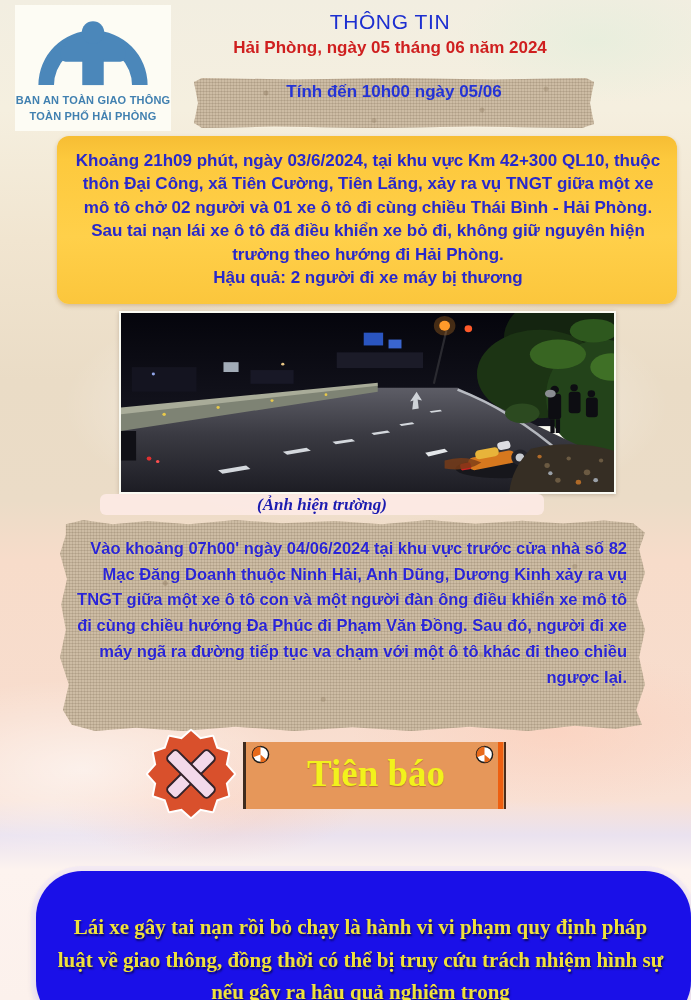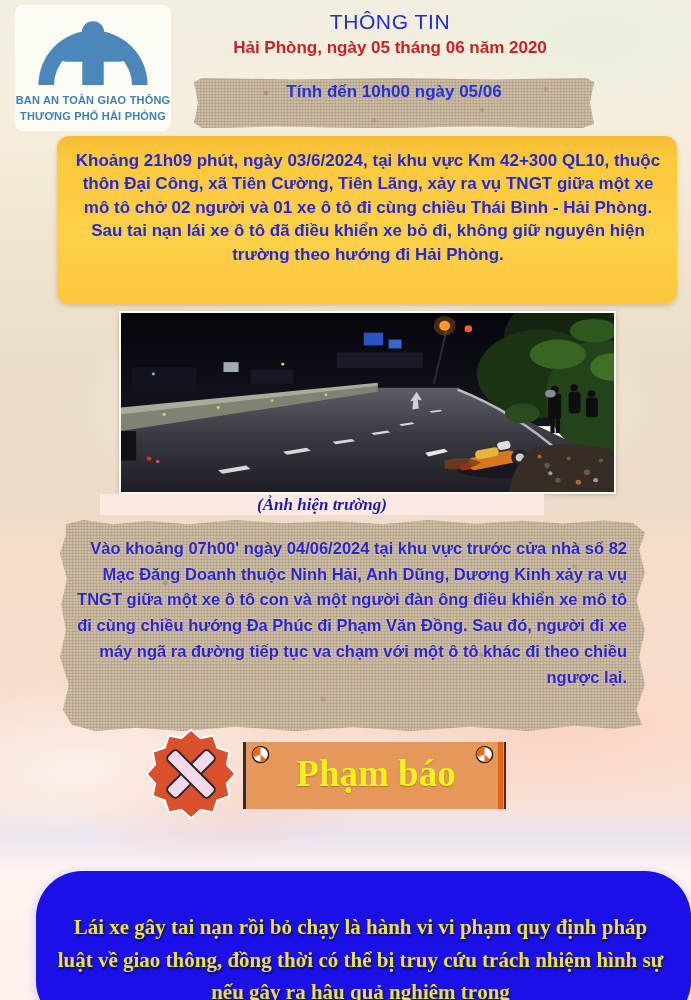--- a/index.html
+++ b/index.html
@@ -11,21 +11,21 @@
       radial-gradient(ellipse 200px 90px at 86% 4%, rgba(228,238,220,.7), rgba(228,238,220,0) 70%),
       radial-gradient(ellipse 300px 130px at 12% 77%, rgba(255,255,255,.55), rgba(255,255,255,0) 70%),
       radial-gradient(ellipse 280px 110px at 80% 73%, rgba(252,206,186,.6), rgba(252,206,186,0) 72%),
       radial-gradient(ellipse 220px 90px at 30% 80%, rgba(250,200,180,.45), rgba(250,200,180,0) 70%),
       linear-gradient(180deg,#f2eee1 0%,#f5efdf 11%,#f1e5d0 24%,#eadcc6 38%,#ebdcc7 50%,
         #f7dcca 56%,#f8ddce 72%,#f9e1d5 80%,#eae2ef 83.5%,#fdf3ef 87%,#fcf1ec 100%);
   }
   .abs{position:absolute;}
   
   .logo-card{left:15px; top:5px; width:156px; height:126px; background:#fdfcf4;
-    border-radius:8px; text-align:center; padding-top:6px; box-sizing:border-box;}
+    border-radius:0; text-align:center; padding-top:6px; box-sizing:border-box;}
   .org-name{color:#4180b0; font-weight:bold; font-size:11px; line-height:1.45; letter-spacing:.2px;}
   .title-block{left:180px; top:8px; width:420px; text-align:center;}
   .title-line{color:#1d2fd0; font-weight:normal; font-size:21px; line-height:1.3; letter-spacing:.6px;}
   .dateline{color:#cf1f1f; font-weight:bold; font-size:17px; margin-top:3px;}
   .burlap{
     background-color:#cdbca4;
     background-image:
       radial-gradient(circle at 18% 30%, rgba(110,88,60,.28) 0 2px, transparent 3px),
       radial-gradient(circle at 72% 64%, rgba(110,88,60,.24) 0 2px, transparent 3px),
       radial-gradient(circle at 45% 85%, rgba(110,88,60,.2) 0 2px, transparent 3px),
@@ -41,21 +41,21 @@
   
   .incident1{left:57px; top:136px; width:620px; height:168px; border-radius:12px;
     background:linear-gradient(180deg,#f6bd34 0%, #fdc93d 14%, #ffd04a 60%, #fbc63c 100%);
     box-shadow:0 2px 4px rgba(150,100,30,.3);
     padding:13px 16px 0 18px; box-sizing:border-box;text-align:center;}
   .incident1 .body, .incident1 .conseq{color:#2828cc; font-weight:bold; font-size:17px; line-height:1.38;}
   
   .photo-frame{left:119px; top:311px; width:497px; height:183px; background:#fafaf2;
     border:2px solid #fafaf2; box-sizing:border-box; box-shadow:0 1px 4px rgba(80,60,40,.25);}
   .photo-frame svg{display:block; width:100%; height:100%;}
-  .caption-strip{left:100px; top:494px; width:444px; height:21px; background:rgba(252,233,228,.95); text-align:center;}
+  .caption-strip{left:100px; top:494px; width:444px; height:21px; background:rgba(252,233,228,.95); text-align:center;border-radius:6px;}
   .caption{color:#1b1bb0; font-family:"Liberation Serif", serif; font-style:italic; font-weight:bold; font-size:17px; line-height:21px;}
   
   .incident2{left:60px; top:520px; width:585px; height:211px;
     padding:16px 18px 0 16px; box-sizing:border-box;
     clip-path:polygon(1% 2%,4% 0%,9% 2%,15% .5%,22% 2%,30% 0%,38% 1.5%,47% .5%,55% 2%,63% 0%,71% 1.8%,79% .4%,86% 1.6%,93% .2%,98% 1.5%,100% 6%,99% 14%,100% 25%,98.5% 38%,100% 52%,99% 65%,100% 78%,98.5% 90%,99.5% 97%,95% 99%,88% 97.5%,80% 100%,70% 98%,60% 100%,50% 98.2%,40% 100%,30% 98%,21% 100%,13% 98.5%,6% 100%,2% 97%,.5% 90%,1.5% 78%,0% 65%,1% 52%,.2% 40%,1.2% 28%,0% 16%,1% 7%);text-align:right;}
   .incident2 .body, .incident2 .conseq{color:#2a24d8; font-weight:bold; font-size:16.5px; line-height:1.56;
     text-shadow:0 0 2px rgba(235,225,140,.8);}
   
   .x-badge{left:143px; top:729px; width:96px; height:92px;}
   .warn-banner{left:243px; top:742px; width:263px; height:67px; background:#e6975a;
@@ -79,34 +79,35 @@
 <div class="poster">
 
   <div class="abs logo-card">
     <svg width="120" height="78" viewBox="0 0 120 80">
       <path d="M4,76 A56,56 0 0 1 116,76 L100,76 A40,40 0 0 0 20,76 Z" fill="#4b87ba"></path>
       <circle cx="60" cy="22" r="11.5" fill="#4b87ba"></circle>
       <rect x="27" y="36" width="66" height="16" rx="5" fill="#4b87ba"></rect>
       <rect x="49" y="50" width="22" height="26" fill="#4b87ba"></rect>
     </svg>
     <div class="org-name">BAN AN TOÀN GIAO THÔNG</div>
-    <div class="org-name">THƯƠNG PHỐ HẢI PHÒNG</div>
+    <div class="org-name">TOÀN PHỐ HẢI PHÒNG</div>
   </div>
 
   <div class="abs title-block">
     <div class="title-line">THÔNG TIN</div>
-    <div class="dateline">Hải Phòng, ngày 05 tháng 06 năm 2020</div>
+    <div class="dateline">Hải Phòng, ngày 05 tháng 06 năm 2024</div>
   </div>
 
   <div class="abs stats-banner burlap">
     <div class="stats-line1">Tính đến 10h00 ngày 05/06</div>
   </div>
 
   <div class="abs incident1">
     <div class="body">Khoảng 21h09 phút, ngày 03/6/2024, tại khu vực Km 42+300 QL10, thuộc thôn Đại Công, xã Tiên Cường, Tiên Lãng, xảy ra vụ TNGT giữa một xe mô tô chở 02 người và 01 xe ô tô đi cùng chiều Thái Bình - Hải Phòng.  Sau tai nạn lái xe ô tô đã điều khiển xe bỏ đi, không giữ nguyên hiện trường theo hướng đi Hải Phòng.</div>
+    <div class="conseq">Hậu quả: 2 người đi xe máy bị thương</div>
   </div>
 
   <div class="abs photo-frame">
     <svg viewBox="0 0 457 182" preserveAspectRatio="none">
       <defs>
         <linearGradient id="sky" x1="0" y1="0" x2="0" y2="1">
           <stop offset="0" stop-color="#05050c"></stop>
             <stop offset="1" stop-color="#15151f"></stop>
         </linearGradient>
         <linearGradient id="road" x1="0" y1="0" x2="0" y2="1">
@@ -230,20 +231,20 @@
       <path d="M10,10 L10,1.5 A8.5,8.5 0 0 0 2.2,13 Z" fill="#e86a1a"></path>
       <path d="M10,10 L16.5,15.5 A8.5,8.5 0 0 1 10,18.5 Z" fill="#e86a1a"></path>
     </svg>
     <svg class="pin tr" viewBox="0 0 20 20">
       <circle cx="10" cy="10" r="8.5" fill="#ffffff" stroke="#1a1a1a" stroke-width="1.5"></circle>
       <path d="M10,10 L10,1.5 A8.5,8.5 0 0 0 2.2,13 Z" fill="#e86a1a"></path>
       <path d="M10,10 L16.5,15.5 A8.5,8.5 0 0 1 10,18.5 Z" fill="#e86a1a"></path>
     </svg>
     <div class="stripe-a"></div>
     <div class="stripe-b"></div>
-    <div class="warn-label">Phạm báo</div>
+    <div class="warn-label">Tiên báo</div>
   </div>
 
   <div class="abs advisory">
     <div class="advisory-text">Lái xe gây tai nạn rồi bỏ chạy là hành vi vi phạm quy định pháp luật về giao thông, đồng thời có thể bị truy cứu trách nhiệm hình sự nếu gây ra hậu quả nghiêm trọng</div>
   </div>
 
 </div>
 
 </body></html>

